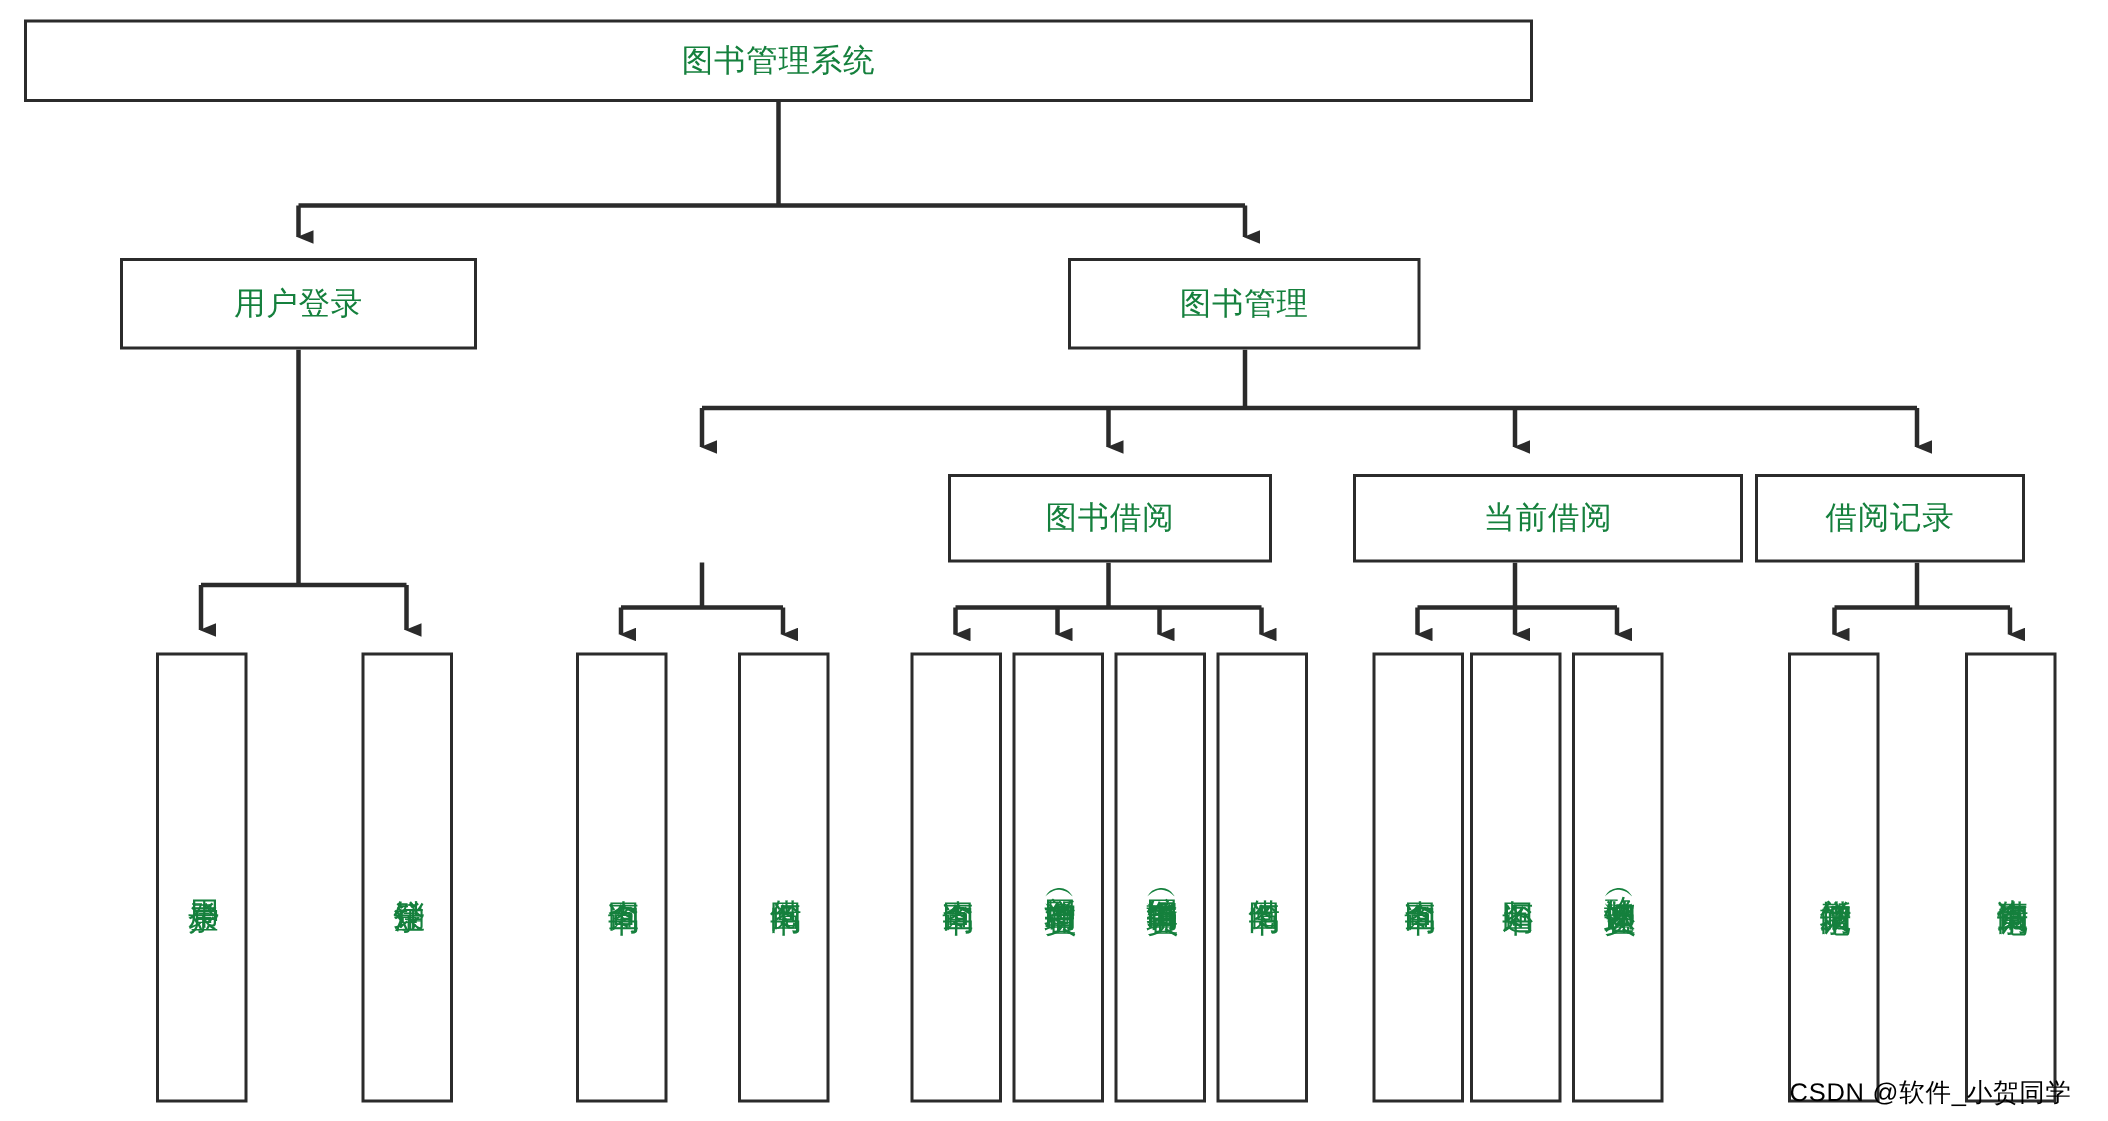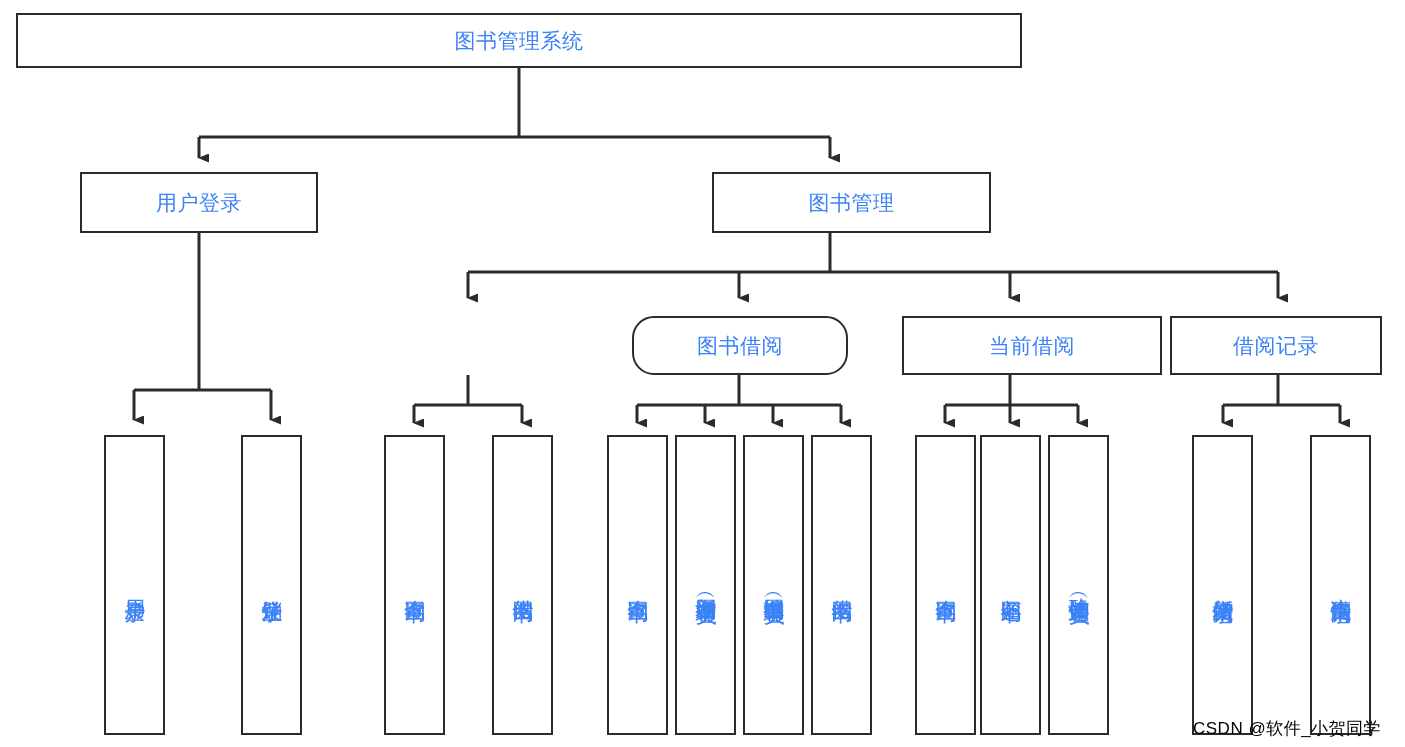--- a/index.html
+++ b/index.html
@@ -18,21 +18,21 @@
     overflow: hidden;
   }
   .node {
     position: absolute;
     box-sizing: border-box;
     border: 2px solid #2b2b2b;
     background: #ffffff;
     display: flex;
     align-items: center;
     justify-content: center;
-    color: #3b82f6;
+    color: #15803d;
   }
   .node.horizontal {
     font-size: 21px;
     line-height: 1.1;
     letter-spacing: 0.5px;
     white-space: nowrap;
   }
   .node.vertical {
     writing-mode: vertical-rl;
     text-orientation: upright;
@@ -121,31 +121,31 @@
     </g>
   </svg>
 
   <div class="node horizontal" style="left:16px; top:13px; width:1006px; height:55px;">
     <span>图书管理系统</span>
   </div>
 
   <div class="node horizontal" style="left:80px; top:172px; width:238px; height:61px;">
     <span>用户登录</span>
   </div>
-  <div class="node horizontal" style="left:712px; top:172px; width:279px; height:61px;">
+  <div class="node horizontal" style="left:712px; top:172px; width:235px; height:61px;">
     <span>图书管理</span>
   </div>
 
-  <div class="node horizontal" style="left:632px; top:316px; width:216px; height:59px;border-radius:22px;">
+  <div class="node horizontal" style="left:632px; top:316px; width:216px; height:59px;">
     <span>图书借阅</span>
   </div>
   <div class="node horizontal" style="left:902px; top:316px; width:260px; height:59px;">
     <span>当前借阅</span>
   </div>
-  <div class="node horizontal" style="left:1170px; top:316px; width:212px; height:59px;">
+  <div class="node horizontal" style="left:1170px; top:316px; width:180px; height:59px;">
     <span>借阅记录</span>
   </div>
 
   <div class="node vertical" style="left:104px; top:435px; width:61px; height:300px;">
     <span class="vlabel">用户登录</span>
   </div>
   <div class="node vertical" style="left:241px; top:435px; width:61px; height:300px;">
     <span class="vlabel">注销登录</span>
   </div>
 

